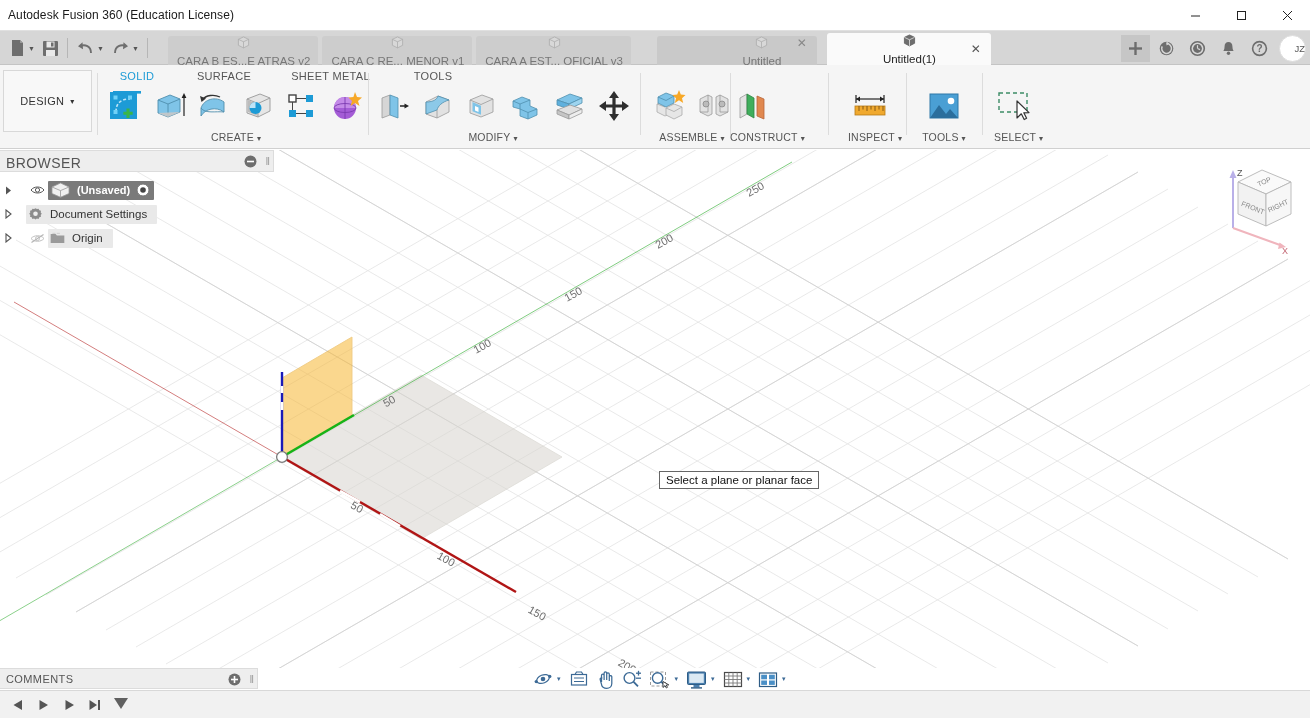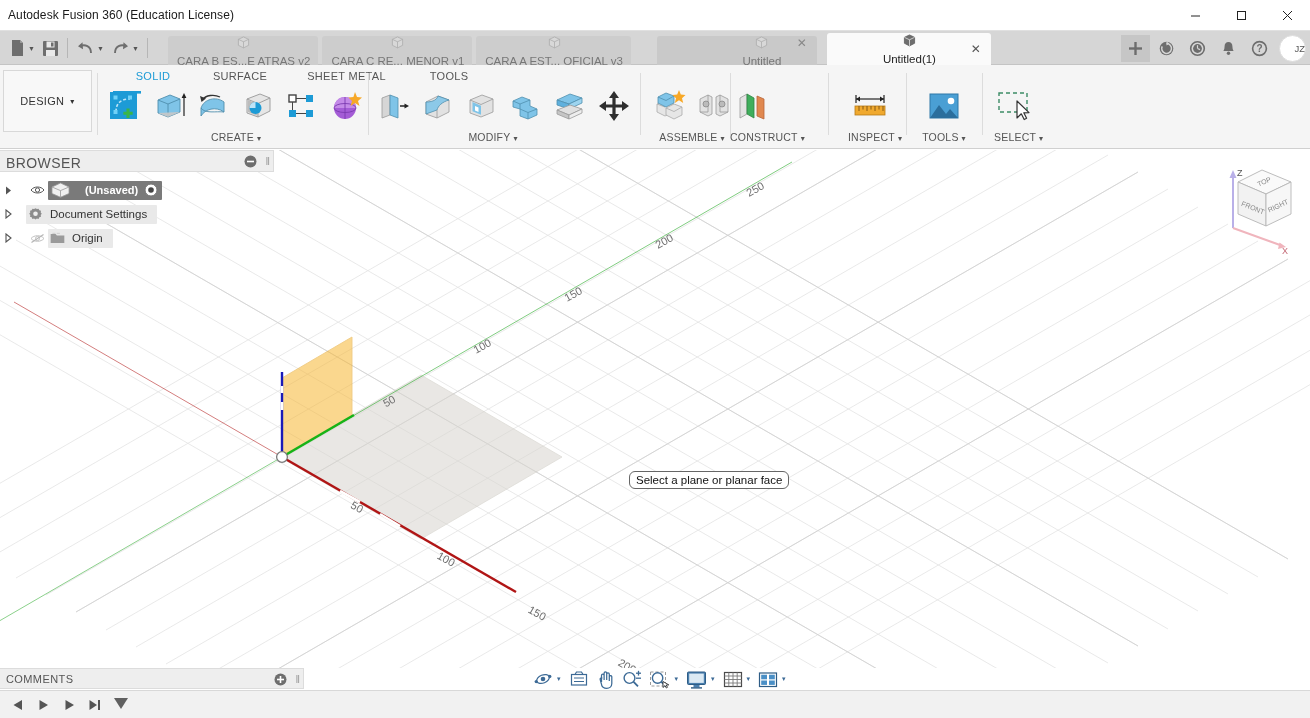--- a/index.html
+++ b/index.html
@@ -71,21 +71,21 @@
     background: #f5f5f5; border-bottom: 1px solid #d0d0d0;
   }
   .designbox {
     position: absolute; left: 3px; top: 5px; width: 89px; height: 62px;
     border: 1px solid #d8d8d8; background: #f8f8f8;
     display: flex; align-items: center; justify-content: center;
     font-size: 11px; color: #333; letter-spacing: .3px;
   }
   .ribsep { position: absolute; top: 8px; width: 1px; height: 62px; background: #dcdcdc; }
 
-  .wstabs { position: absolute; top: 3px; left: 116px; display: flex; }
+  .wstabs { position: absolute; top: 3px; left: 100px; display: flex; }
   .wstab {
     font-size: 11px; color: #555; padding: 2px 0; margin: 0 4px; letter-spacing: .3px;
     text-align: center;
   }
   .wstab.active { color: #1d9bd6; }
 
   .group { position: absolute; top: 18px; }
   .gitems { display: flex; align-items: flex-start; height: 46px; }
   .tbtn {
     width: 44px; height: 46px; display: flex; align-items: center; justify-content: center;
@@ -111,21 +111,21 @@
   .trow {
     display: flex; align-items: center; height: 24px; font-size: 11.5px; color: #333;
     padding-left: 4px;
   }
   .trow .arrow { width: 22px; text-align: center; color: #555; font-size: 10px; }
   .trow .eye { width: 22px; display: flex; align-items: center; justify-content: center; }
   .rootpill {
     display: flex; align-items: center; background: #7a7a7a; border-radius: 1px;
     height: 19px; padding: 0 4px 0 2px; gap: 6px;
   }
-  .rootpill .lbl { color: #fff; font-size: 11px; font-weight: bold; margin-left: 8px; }
+  .rootpill .lbl { color: #fff; font-size: 11px; font-weight: bold; }
   .rowhl { background: #e9e9e9; border-radius: 1px; padding: 0 10px 0 2px; height: 19px;
            display: flex; align-items: center; gap: 7px; }
   .folder { width: 15px; height: 12px; }
   .canvasfull {
     position: absolute; left: 0; top: 150px; width: 1310px; height: 518px;
     background: #ffffff; overflow: hidden; z-index: 0;
   }
   .gridlabel {
     position: absolute; font-size: 11px; color: #6f6f6f; white-space: nowrap;
   }
@@ -140,21 +140,21 @@
     position: absolute; left: 530px; top: 666px; height: 26px;
     display: flex; align-items: center; gap: 0px; z-index: 5;
   }
   .navbtn {
     height: 26px; display: flex; align-items: center; justify-content: center;
     padding: 0 3px; color: #3c6a96;
   }
 
   
   .comments {
-    position: absolute; left: 0; top: 668px; width: 304px; height: 21px;
+    position: absolute; left: 0; top: 668px; width: 258px; height: 21px;
     background: #eeeeee; border: 1px solid #dcdcdc; border-left: none;
   }
   .comments .chdr { position: absolute; left: 6px; top: 4px; font-size: 11px; color: #555; letter-spacing: .4px; }
 
   
   .timeline {
     position: absolute; left: 0; top: 690px; width: 1310px; height: 28px;
     background: #f1f1f1; border-top: 1px solid #d8d8d8;
   }
   .tlctrls { position: absolute; left: 6px; top: 2px; display: flex; align-items: center; gap: 4px; height: 24px; }
@@ -645,21 +645,21 @@
     <div class="gridlabel" style="left:746px; top:33px; transform:rotate(-29deg);">250</div>
     <div class="gridlabel" style="left:655px; top:85px; transform:rotate(-29deg);">200</div>
     <div class="gridlabel" style="left:564px; top:138px; transform:rotate(-29deg);">150</div>
     <div class="gridlabel" style="left:473px; top:190px; transform:rotate(-29deg);">100</div>
     <div class="gridlabel" style="left:383px; top:245px; transform:rotate(-29deg);">50</div>
     <div class="gridlabel" style="left:351px; top:351px; transform:rotate(29deg);">50</div>
     <div class="gridlabel" style="left:437px; top:403px; transform:rotate(29deg);">100</div>
     <div class="gridlabel" style="left:528px; top:457px; transform:rotate(29deg);">150</div>
     <div class="gridlabel" style="left:618px; top:510px; transform:rotate(29deg);">200</div>
 
-    <div class="tooltip" style="left:629px; top:321px;border-radius:6px;">Select a plane or planar face</div>
+    <div class="tooltip" style="left:659px; top:321px;">Select a plane or planar face</div>
 
     <div class="viewcube">
       <svg width="84" height="96" viewBox="0 0 84 96">
 
         <line x1="15" y1="70" x2="15" y2="18" stroke="#b9b0e8" stroke-width="2"></line>
         <path d="M15 12 L11.5 20 L18.5 20 Z" fill="#b9b0e8"></path>
         <text x="19" y="18" font-size="9" fill="#555" font-family="Liberation Sans, sans-serif">Z</text>
         <line x1="15" y1="70" x2="62" y2="87" stroke="#f0b5bd" stroke-width="2"></line>
         <path d="M68 89 L60 91 L61.5 84.5 Z" fill="#f0b5bd"></path>
         <text x="64" y="96" font-size="9" fill="#c46a76" font-family="Liberation Sans, sans-serif">X</text>

